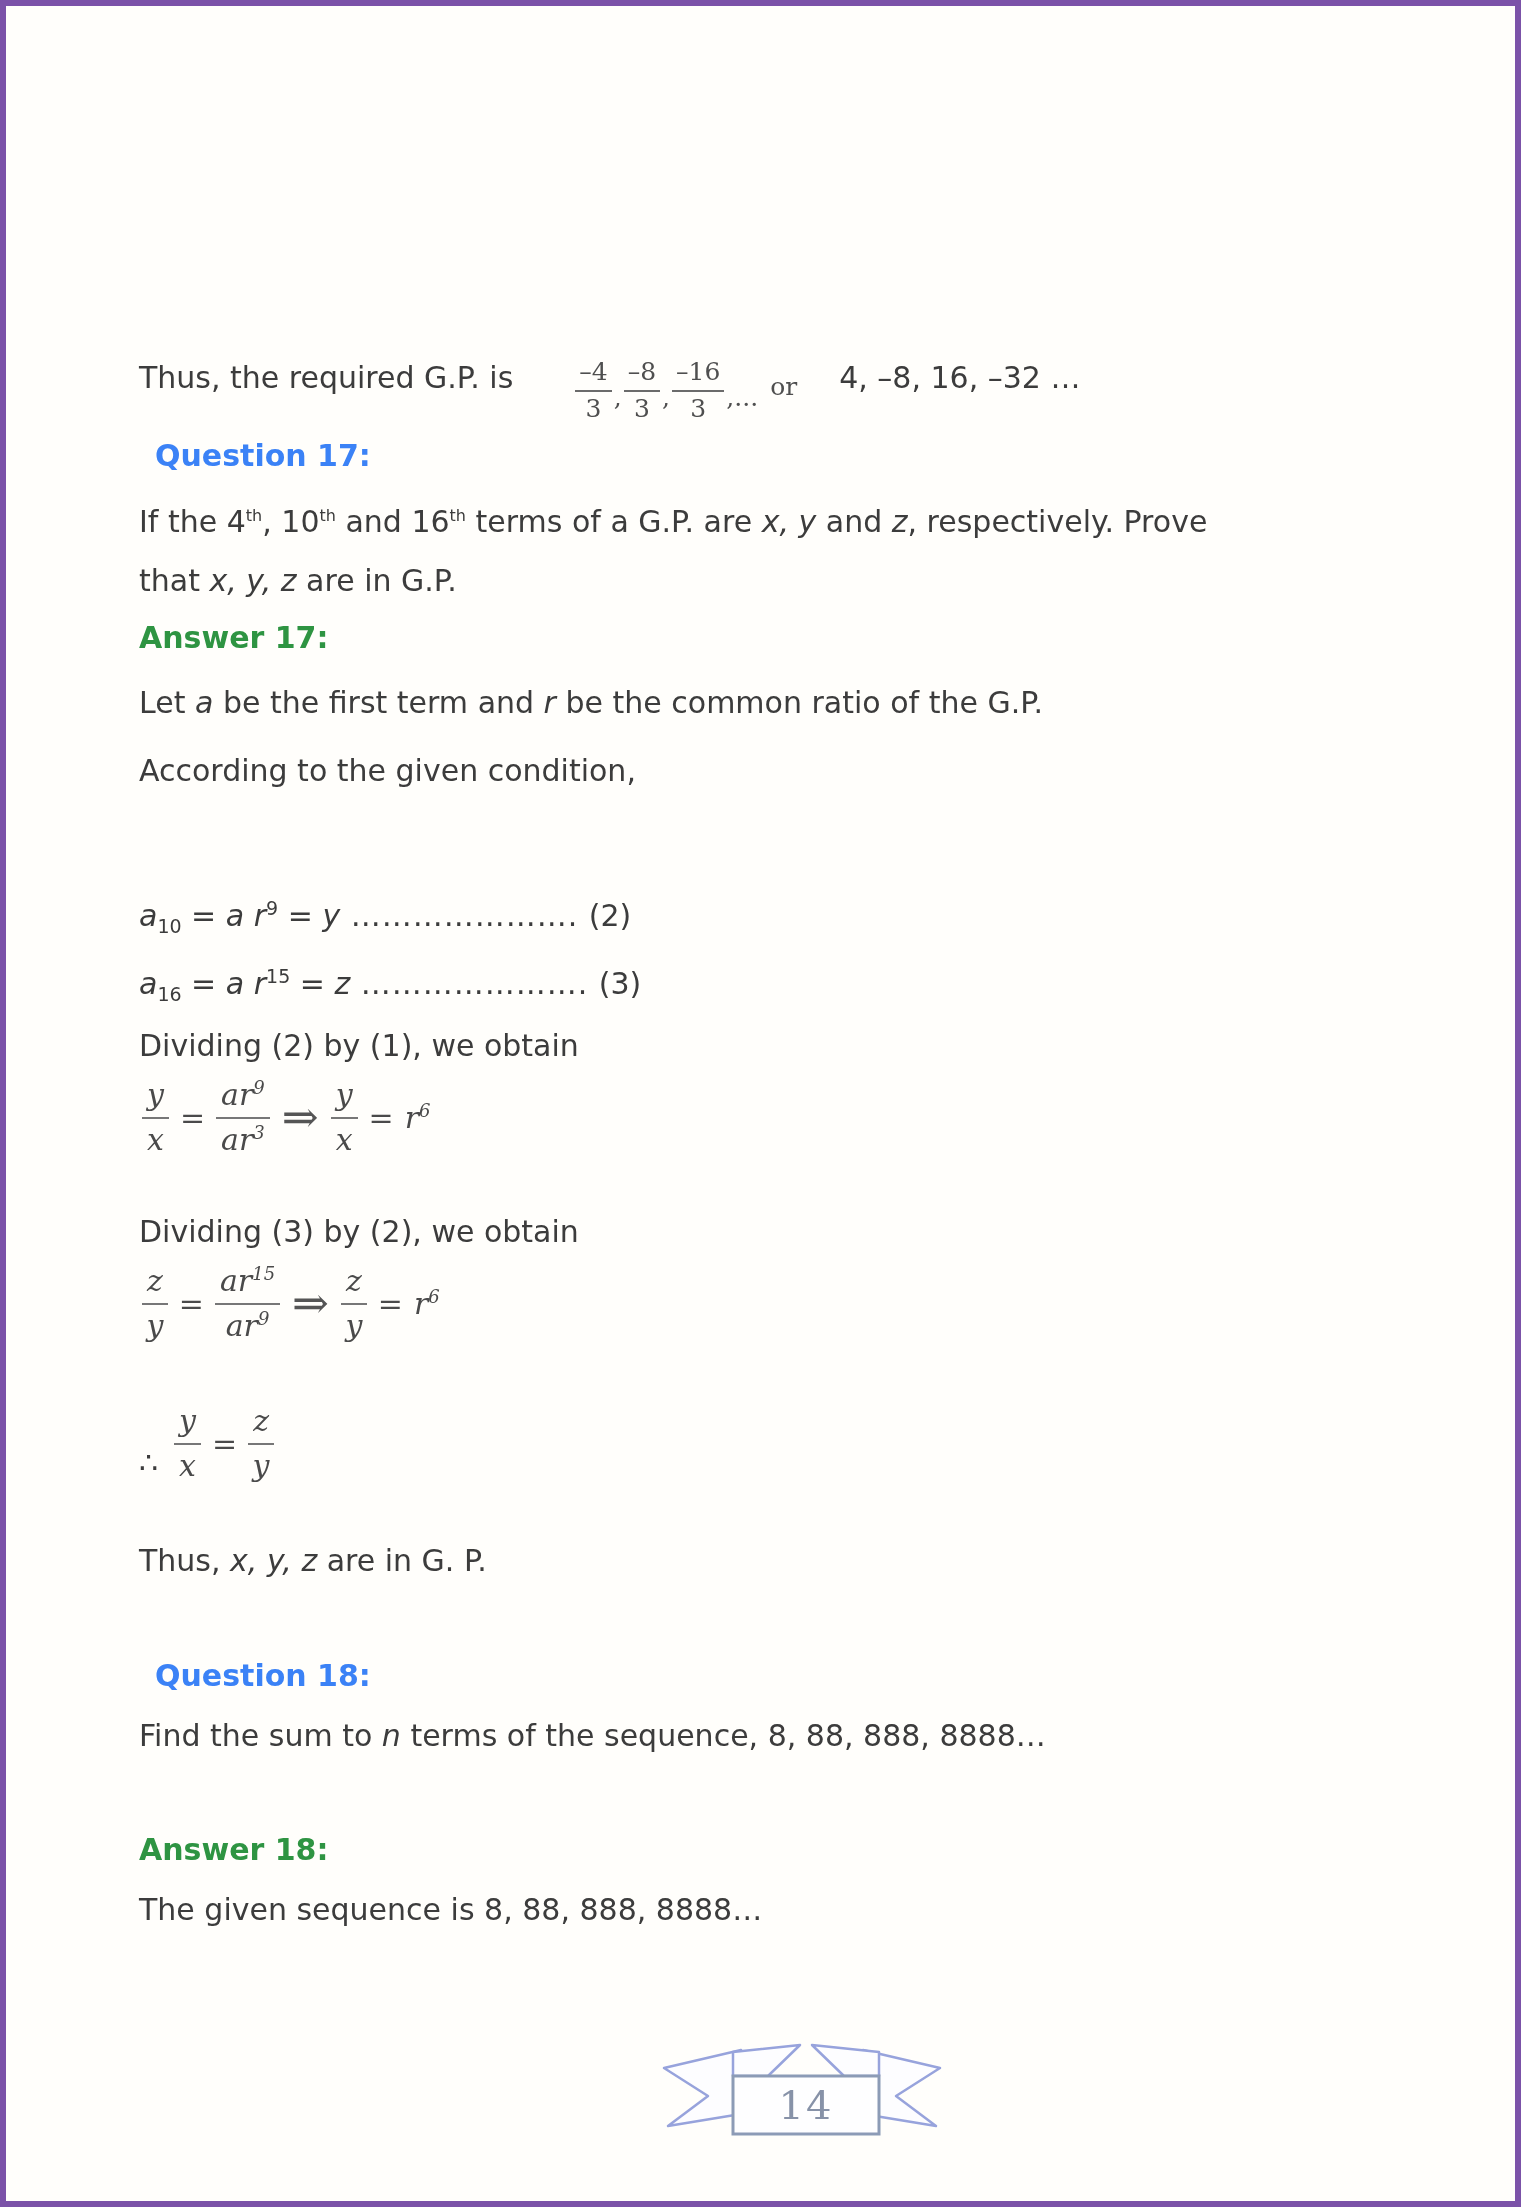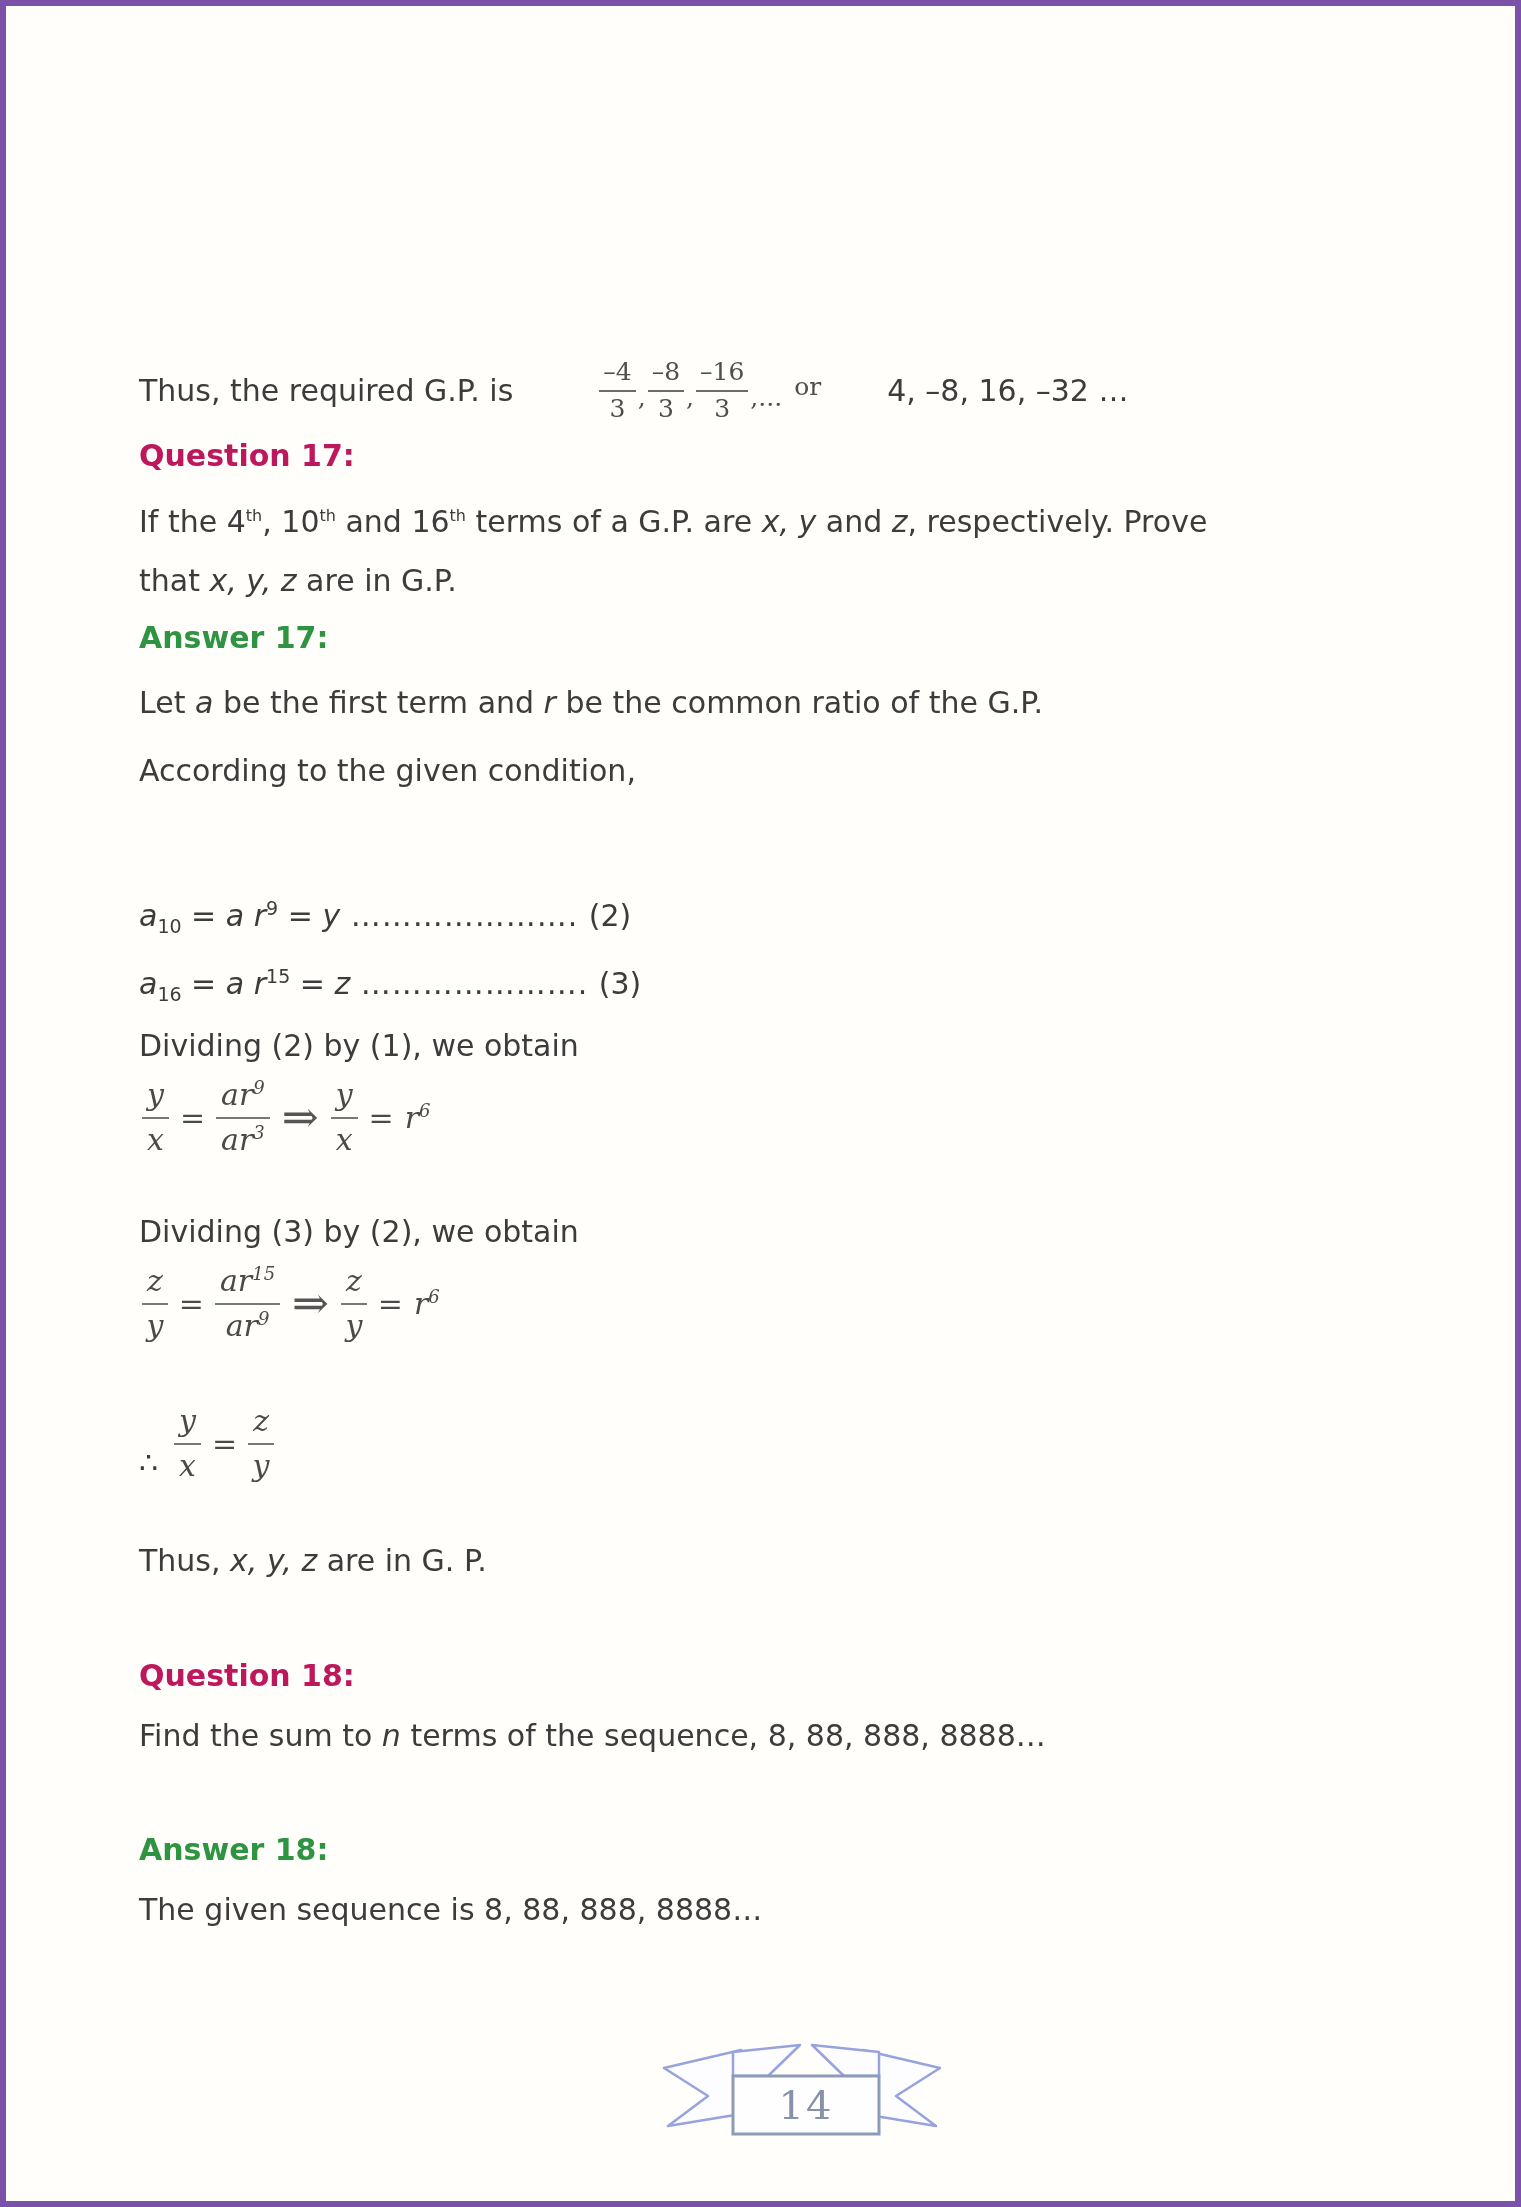--- a/index.html
+++ b/index.html
@@ -11,28 +11,28 @@
     border:6px solid #7b52a8;
     font-family:"DejaVu Sans",sans-serif;
     color:#3c3c3c;
     overflow:hidden;
   }
   .line{
     position:absolute;left:133px;
     font-size:30px;line-height:40px;
     white-space:pre;
   }
-  .heading-q{color:#be185d;font-weight:bold;}
+  .heading-q{color:#3b82f6;font-weight:bold;margin-left:16px;}
   .heading-a{color:#2e9442;font-weight:bold;}
   .it{font-style:italic;}
   sub.idx{font-size:19px;}
   sup.exp{font-size:19px;}
   sup.th{font-size:16px;}
   
-  .intro{display:flex;align-items:center;gap:24px;}
+  .intro{display:flex;}
   .mathgroup{
     display:inline-flex;align-items:center;
     font-family:"DejaVu Serif",serif;color:#4f4f4f;
     font-size:25px;margin-left:62px;
   }
   .frac{display:inline-block;text-align:center;line-height:1.15;}
   .frac .num{display:block;border-bottom:2px solid #6b6b6b;padding:0 4px 3px;}
   .frac .den{display:block;padding-top:3px;}
   .msep{margin:14px 2px 0 2px;}
   .mell{margin:14px 4px 0 2px;}

